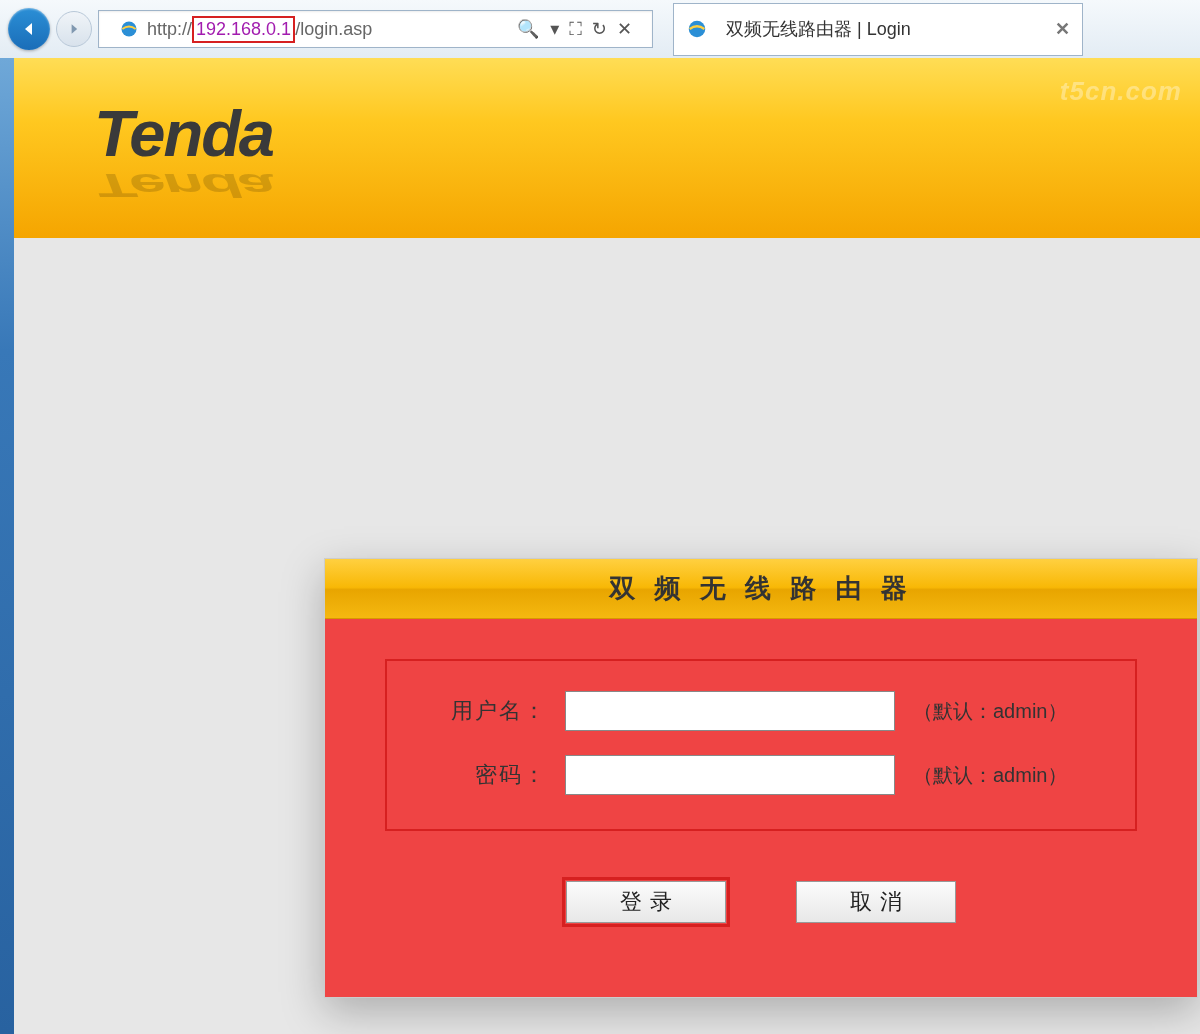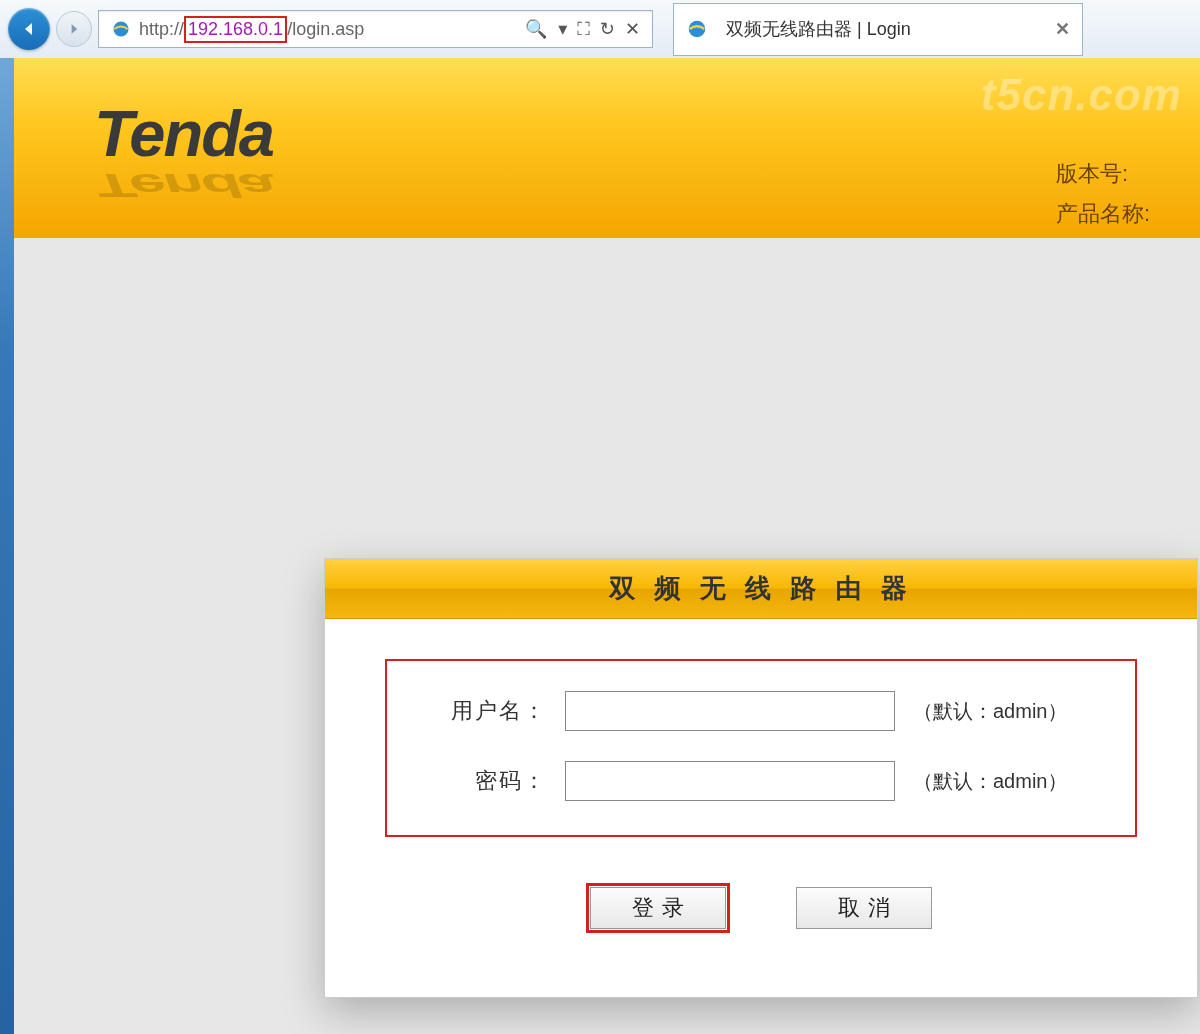--- a/index.html
+++ b/index.html
@@ -41,21 +41,21 @@
     }
     .nav-back svg { fill: white; }
     .nav-forward svg { fill: #8098b0; }
     
     .address-bar {
       height: 38px;
       background: white;
       border: 1px solid #9fb4c9;
       display: flex;
       align-items: center;
-      padding: 0 12px;
+      padding: 0 20px;
       flex: 0 0 555px;
       box-shadow: inset 0 1px 2px rgba(0,0,0,0.08);
     }
     .ie-icon {
       width: 20px;
       height: 20px;
       margin-right: 8px;
     }
     .url-text {
       font-size: 18px;
@@ -143,37 +143,37 @@
     }
     .banner-info {
       margin-left: auto;
       margin-top: 58px;
       font-size: 22px;
       color: #6b4200;
       line-height: 1.8;
     }
     .watermark {
       position: absolute;
-      top: 12px;
+      top: 18px;
       right: 18px;
-      font-size: 44px;
+      font-size: 26px;
       font-weight: bold;
       color: rgba(255,255,255,0.35);
       font-style: italic;
       letter-spacing: 1px;
     }
     
     
     .login-card {
       position: absolute;
       top: 500px;
       left: 310px;
       width: 874px;
       min-height: 440px;
-      background: #ffffff;
+      background: #ef4444;
       border: 1px solid #ccc;
       box-shadow: 0 14px 40px rgba(0,0,0,0.25);
     }
     .login-header {
       height: 60px;
       background: linear-gradient(to bottom, #ffd040 0%, #f8b806 48%, #e8a500 52%, #f5b810 100%);
       border-bottom: 1px solid #d89800;
       display: flex;
       align-items: center;
       justify-content: center;
@@ -183,21 +183,21 @@
       letter-spacing: 6px;
     }
     .form-box {
       margin: 40px 60px 30px 60px;
       border: 2px solid #d62020;
       padding: 30px 40px;
     }
     .form-row {
       display: flex;
       align-items: center;
-      margin-bottom: 30px;
+      margin-bottom: 24px;
       font-size: 22px;
       color: #333;
     }
     .form-row:last-child { margin-bottom: 4px; }
     .fld-label {
       width: 120px;
       text-align: right;
       letter-spacing: 2px;
     }
     .fld-input {
@@ -214,21 +214,21 @@
       font-size: 20px;
     }
     
     .btn-row {
       display: flex;
       justify-content: center;
       gap: 70px;
       padding: 20px 0 40px 0;
     }
     .btn {
-      width: 136px;
+      width: 160px;
       height: 42px;
       font-size: 22px;
       border: 1px solid #999;
       background: linear-gradient(to bottom, #fcfcfc 0%, #e8e8e8 100%);
       cursor: pointer;
       letter-spacing: 8px;
       text-indent: 8px;
       color: #222;
     }
     .btn-highlight {
@@ -280,24 +280,20 @@
   </div>
 </div>
 
 <div class="page-wrap">
   <div class="desktop-gutter"></div>
   <div class="page-content">
 
     <div class="banner">
       <span class="watermark">t5cn.com</span>
       <div class="logo" data-text="Tenda">Tenda</div>
-      <div class="banner-info">
-        <div>版本号:</div>
-        <div>产品名称:</div>
-      </div>
     </div>
 
     <div class="login-card">
       <div class="login-header">双 频 无 线 路 由 器</div>
 
       <div class="form-box">
         <div class="form-row">
           <span class="fld-label">用户名：</span>
           <input class="fld-input" type="text" value="" style="">
           <span class="fld-hint">（默认：admin）</span>

